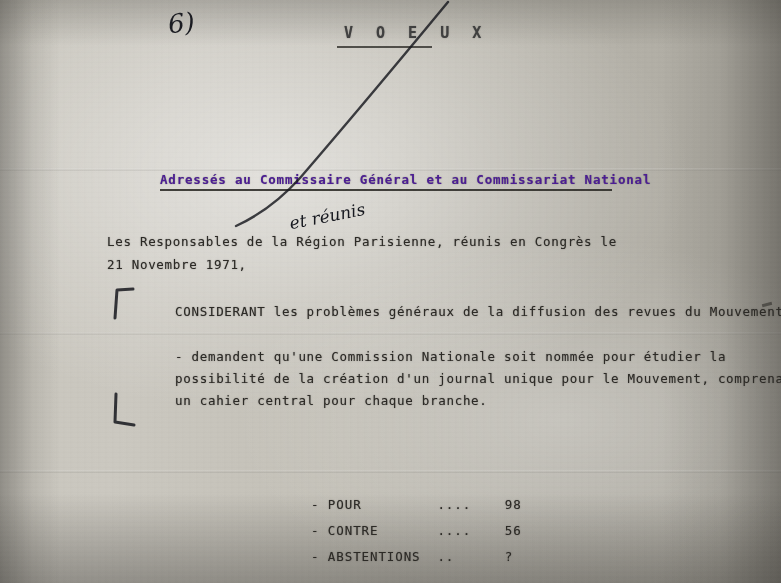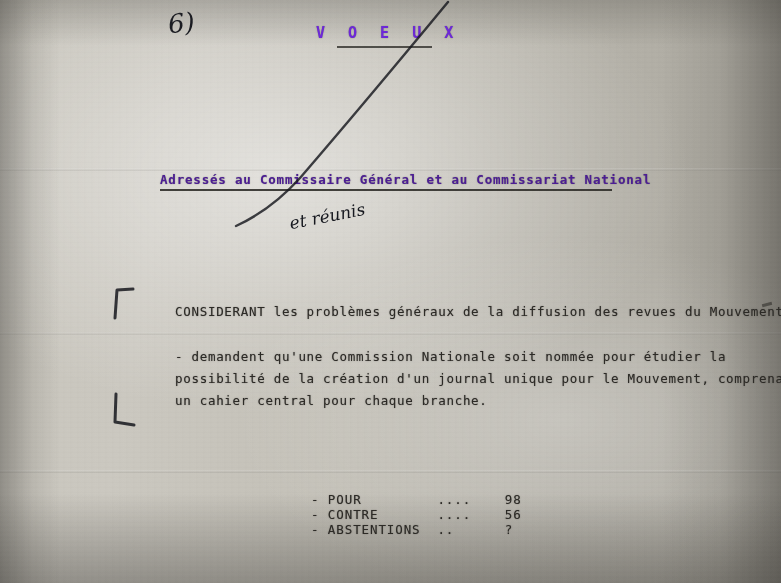--- a/index.html
+++ b/index.html
@@ -71,25 +71,25 @@
     color: #2c2a26;
     font-family: "DejaVu Sans Mono", monospace;
     letter-spacing: 0.5px;
     white-space: pre;
     text-shadow: 0 0 1.2px rgba(44,42,38,0.55);
   }
 
   
   #title {
     top: 24px;
-    left: 316px;
+    left: 344px;
     font-size: 15px;
     letter-spacing: 7px;
     font-weight: bold;
-    color: #6d28d9;
+    color: #404040;
   }
   #title-underline {
     position: absolute;
     top: 46px;
     left: 337px;
     width: 95px;
     height: 2px;
     background: #3a3834;
     opacity: 0.85;
   }
@@ -131,21 +131,21 @@
     left: 175px;
     font-size: 12.5px;
     line-height: 22px;
     letter-spacing: 0.7px;
   }
 
   #votes {
     top: 492px;
     left: 311px;
     font-size: 12.5px;
-    line-height: 15px;
+    line-height: 26px;
     letter-spacing: 0.9px;
   }
 
   
   .ink {
     position: absolute;
     color: #15161c;
     font-family: "DejaVu Serif", serif;
     font-style: italic;
   }
@@ -213,20 +213,22 @@
   <div class="edge-shade-left"></div>
   <div class="edge-shade-right"></div>
   <div class="edge-shade-bottom"></div>
 
   <div class="doc-text" id="title">V O E U X</div>
   <div id="title-underline"></div>
 
   <div class="doc-text" id="addressee">Adressés au Commissaire Général et au Commissariat National</div>
   <div id="addressee-underline"></div>
 
+  <div class="doc-text" id="para1">Les Responsables de la Région Parisienne, réunis en Congrès le
+21 Novembre 1971,</div>
 
   <div class="doc-text" id="para2">CONSIDERANT les problèmes généraux de la diffusion des revues du Mouvement</div>
 
   <div class="doc-text" id="para3">- demandent qu'une Commission Nationale soit nommée pour étudier la
 possibilité de la création d'un journal unique pour le Mouvement, comprenant
 un cahier central pour chaque branche.</div>
 
   <div class="doc-text" id="votes">- POUR         ....    98
 - CONTRE       ....    56
 - ABSTENTIONS  ..      ?</div>

